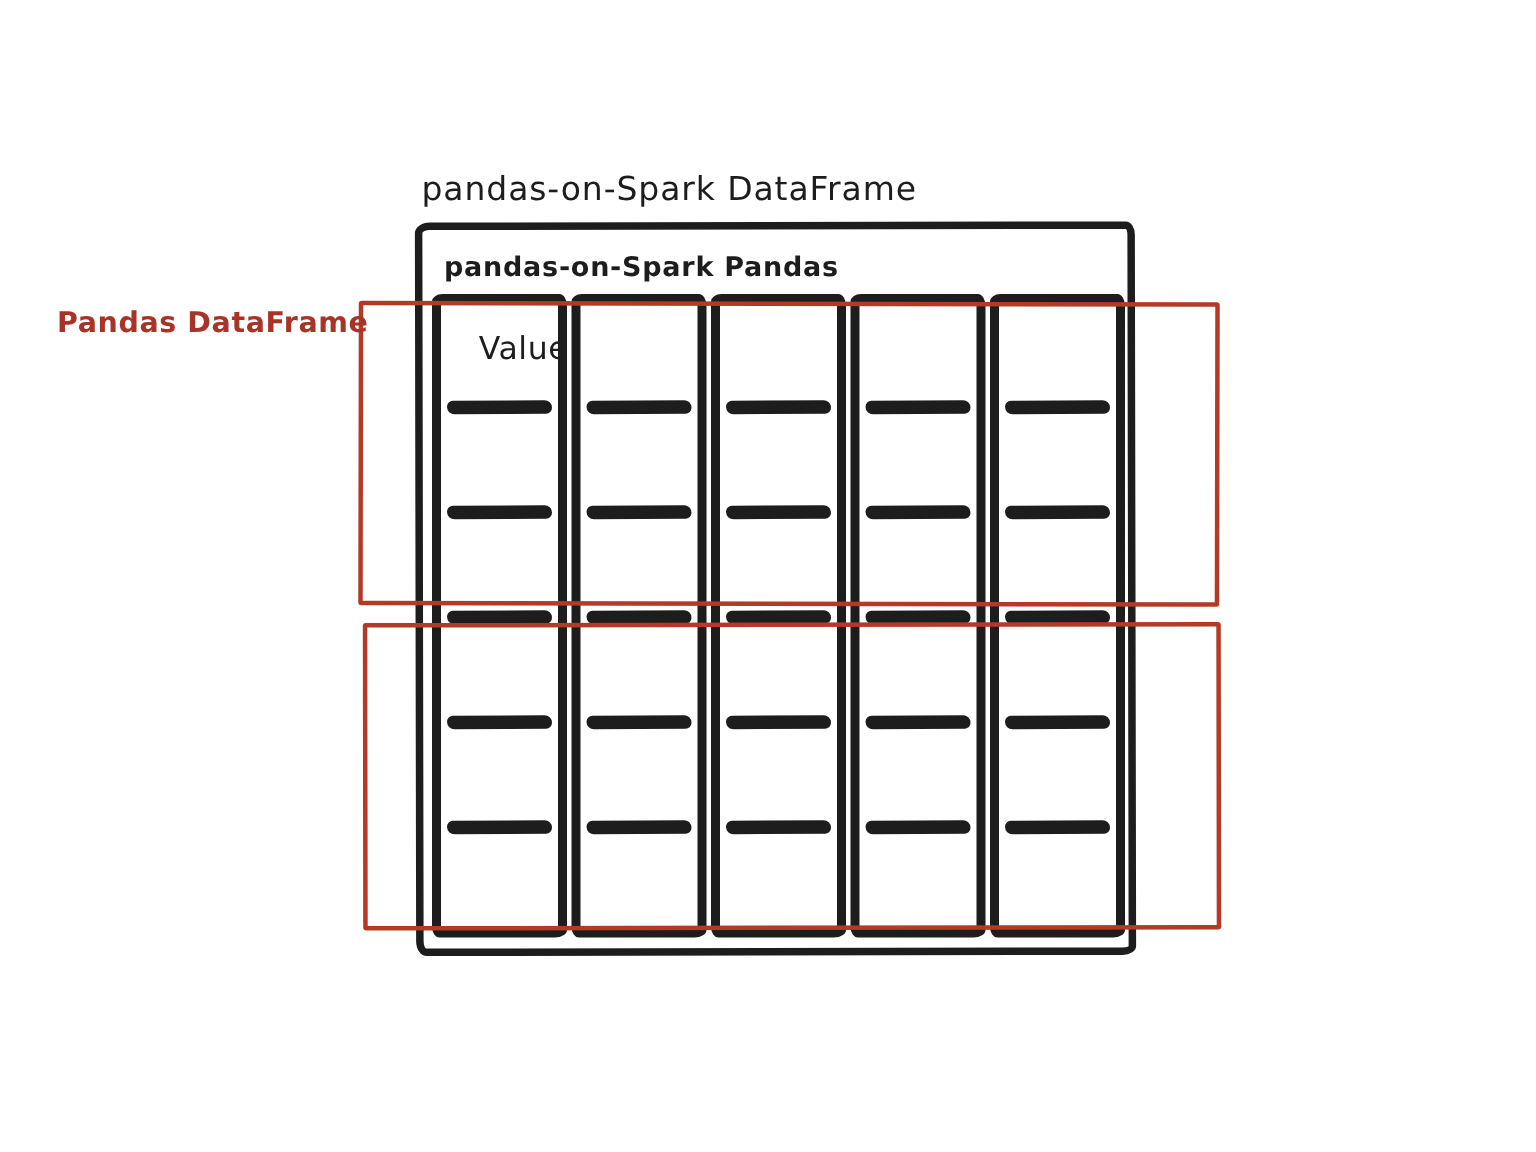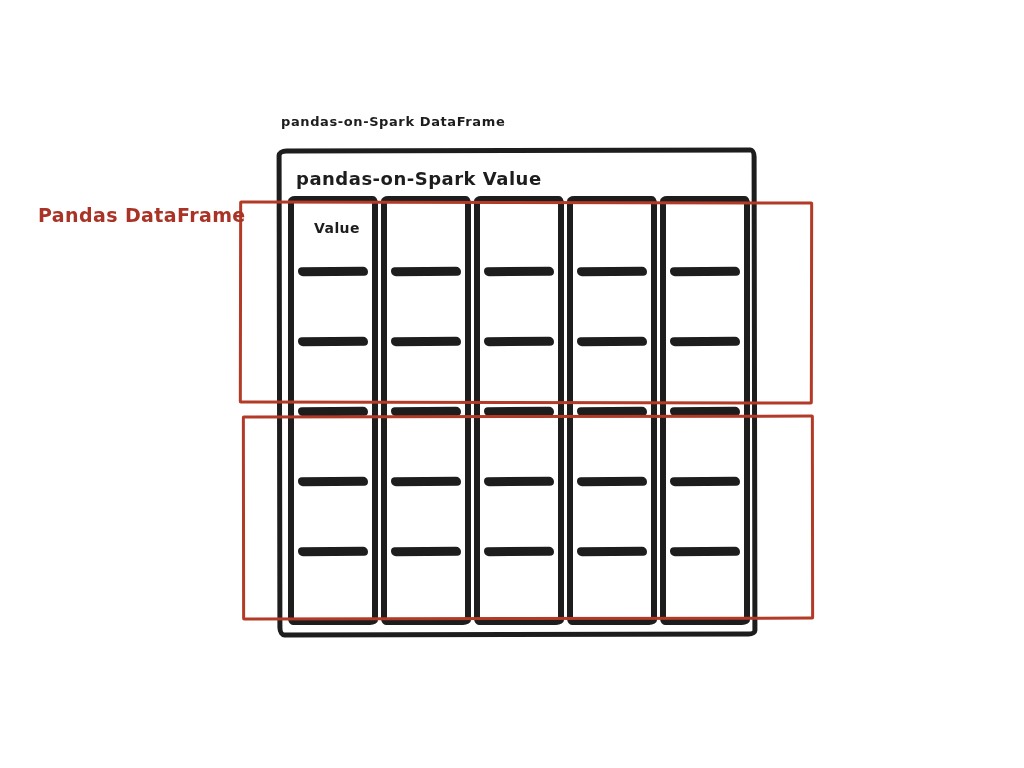--- a/index.html
+++ b/index.html
@@ -28,22 +28,22 @@
     border-radius: 10px 6px 9px 7px / 7px 9px 6px 10px;
     transform: rotate(-0.1deg);
     z-index: 2;
     background: transparent;
   }
 
   .title {
     position: absolute;
     left: 281px;
     top: 114px;
-    font-size: 13px;
-    font-weight: bold;
+    font-size: 22px;
+    font-weight: normal;
     letter-spacing: 0.6px;
     color: #1d1d1d;
     white-space: nowrap;
     z-index: 3;
   }
 
   .series-label {
     position: absolute;
     left: 296px;
     top: 168px;
@@ -67,25 +67,25 @@
     width: 90px;
     height: 429px;
     box-sizing: border-box;
     border: 6px solid #1d1d1d;
     border-radius: 7px 5px 8px 5px / 5px 8px 5px 7px;
     background: transparent;
   }
   .value-label {
     position: absolute;
     top: 18px;
-    left: 4px;
+    left: 16px;
     width: 100%;
     text-align: center;
-    font-size: 14px;
-    font-weight: bold;
+    font-size: 21px;
+    font-weight: normal;
     letter-spacing: 0.4px;
     color: #1d1d1d;
   }
   .row-dash {
     position: absolute;
     left: 50%;
     transform: translateX(-50%) rotate(-0.4deg);
     width: 70px;
     height: 9px;
     border-radius: 4px 5px 4px 5px;
@@ -132,21 +132,21 @@
 </style>
 </head>
 <body>
 
 <div class="canvas">
 
   <div class="title">pandas-on-Spark DataFrame</div>
 
   <div class="frame"></div>
 
-  <div class="series-label">pandas-on-Spark Value</div>
+  <div class="series-label">pandas-on-Spark Pandas</div>
 
   <div class="columns-layer">
       <div class="series-column" style="left: 288px;">
         <div class="value-label">Value</div>
         <div class="row-dash" style="top: 65px;"></div>
         <div class="row-dash" style="top: 135px;"></div>
         <div class="row-dash" style="top: 205px;"></div>
         <div class="row-dash" style="top: 275px;"></div>
         <div class="row-dash" style="top: 345px;"></div>
       </div>

